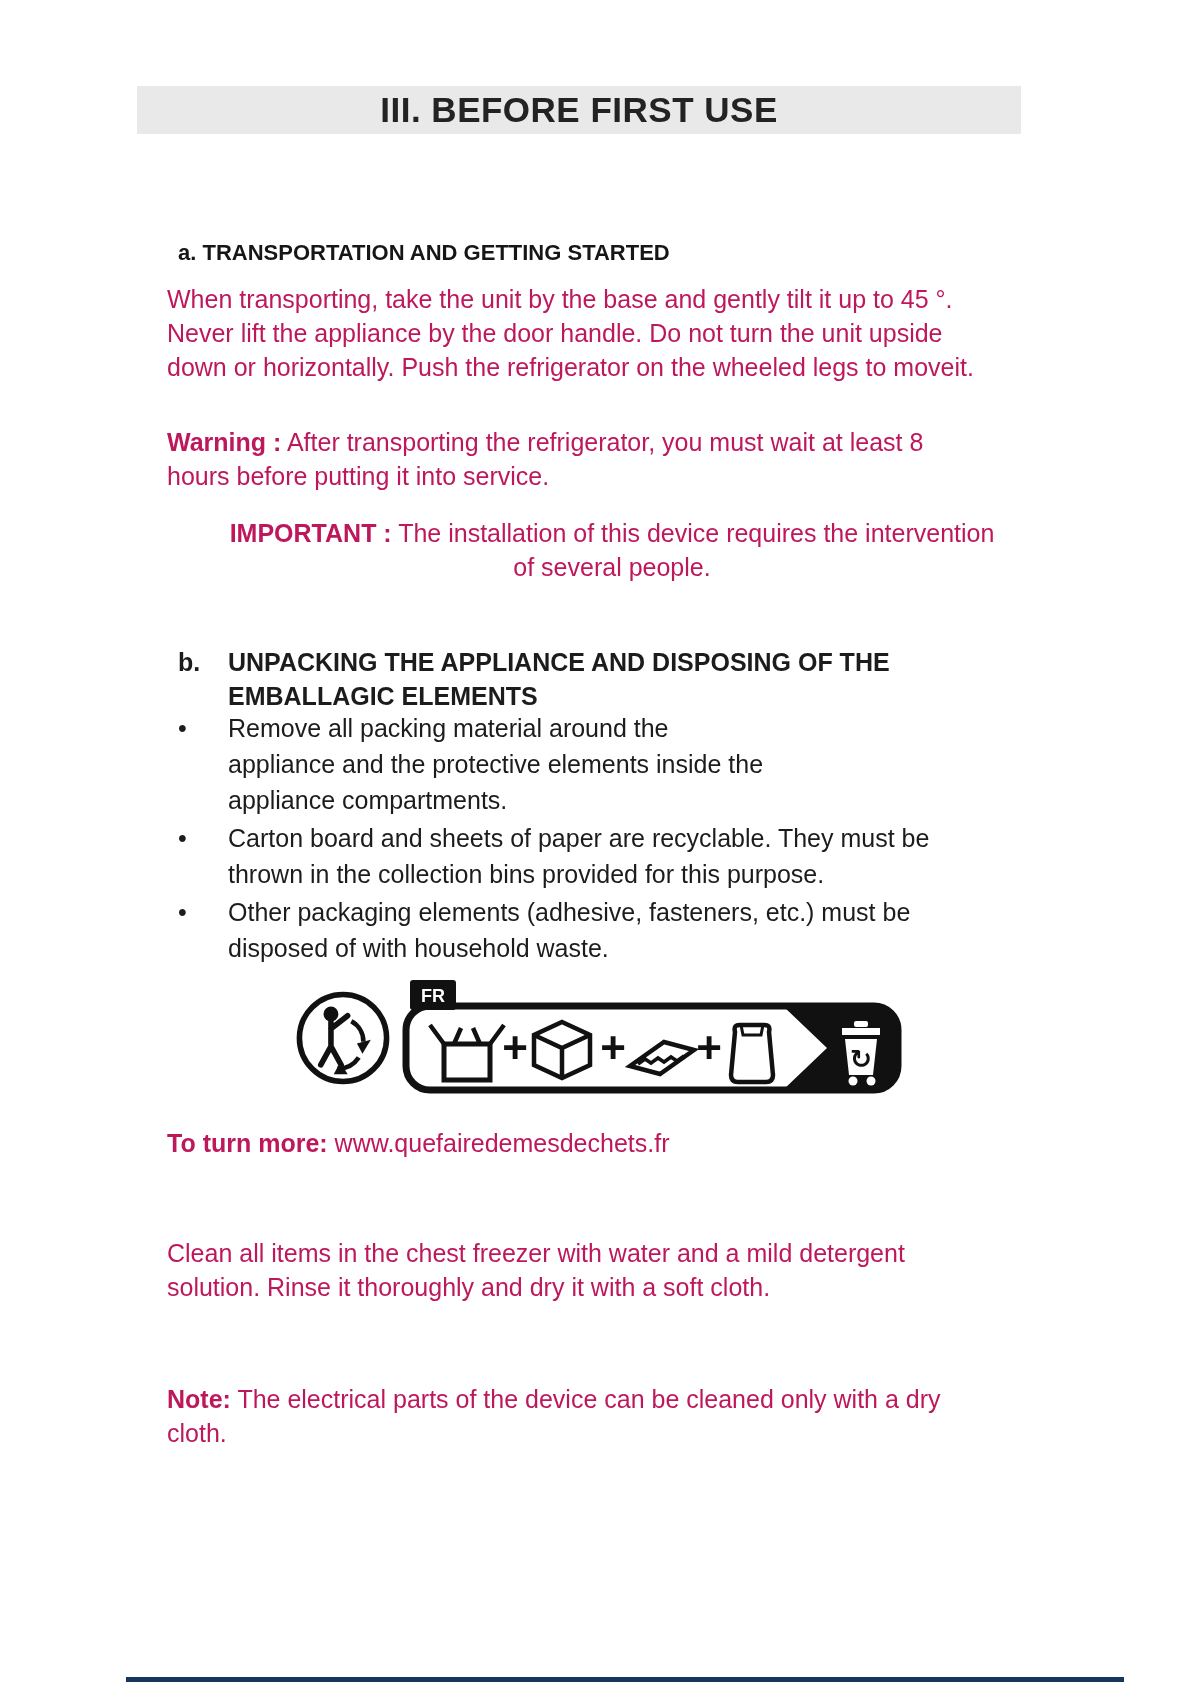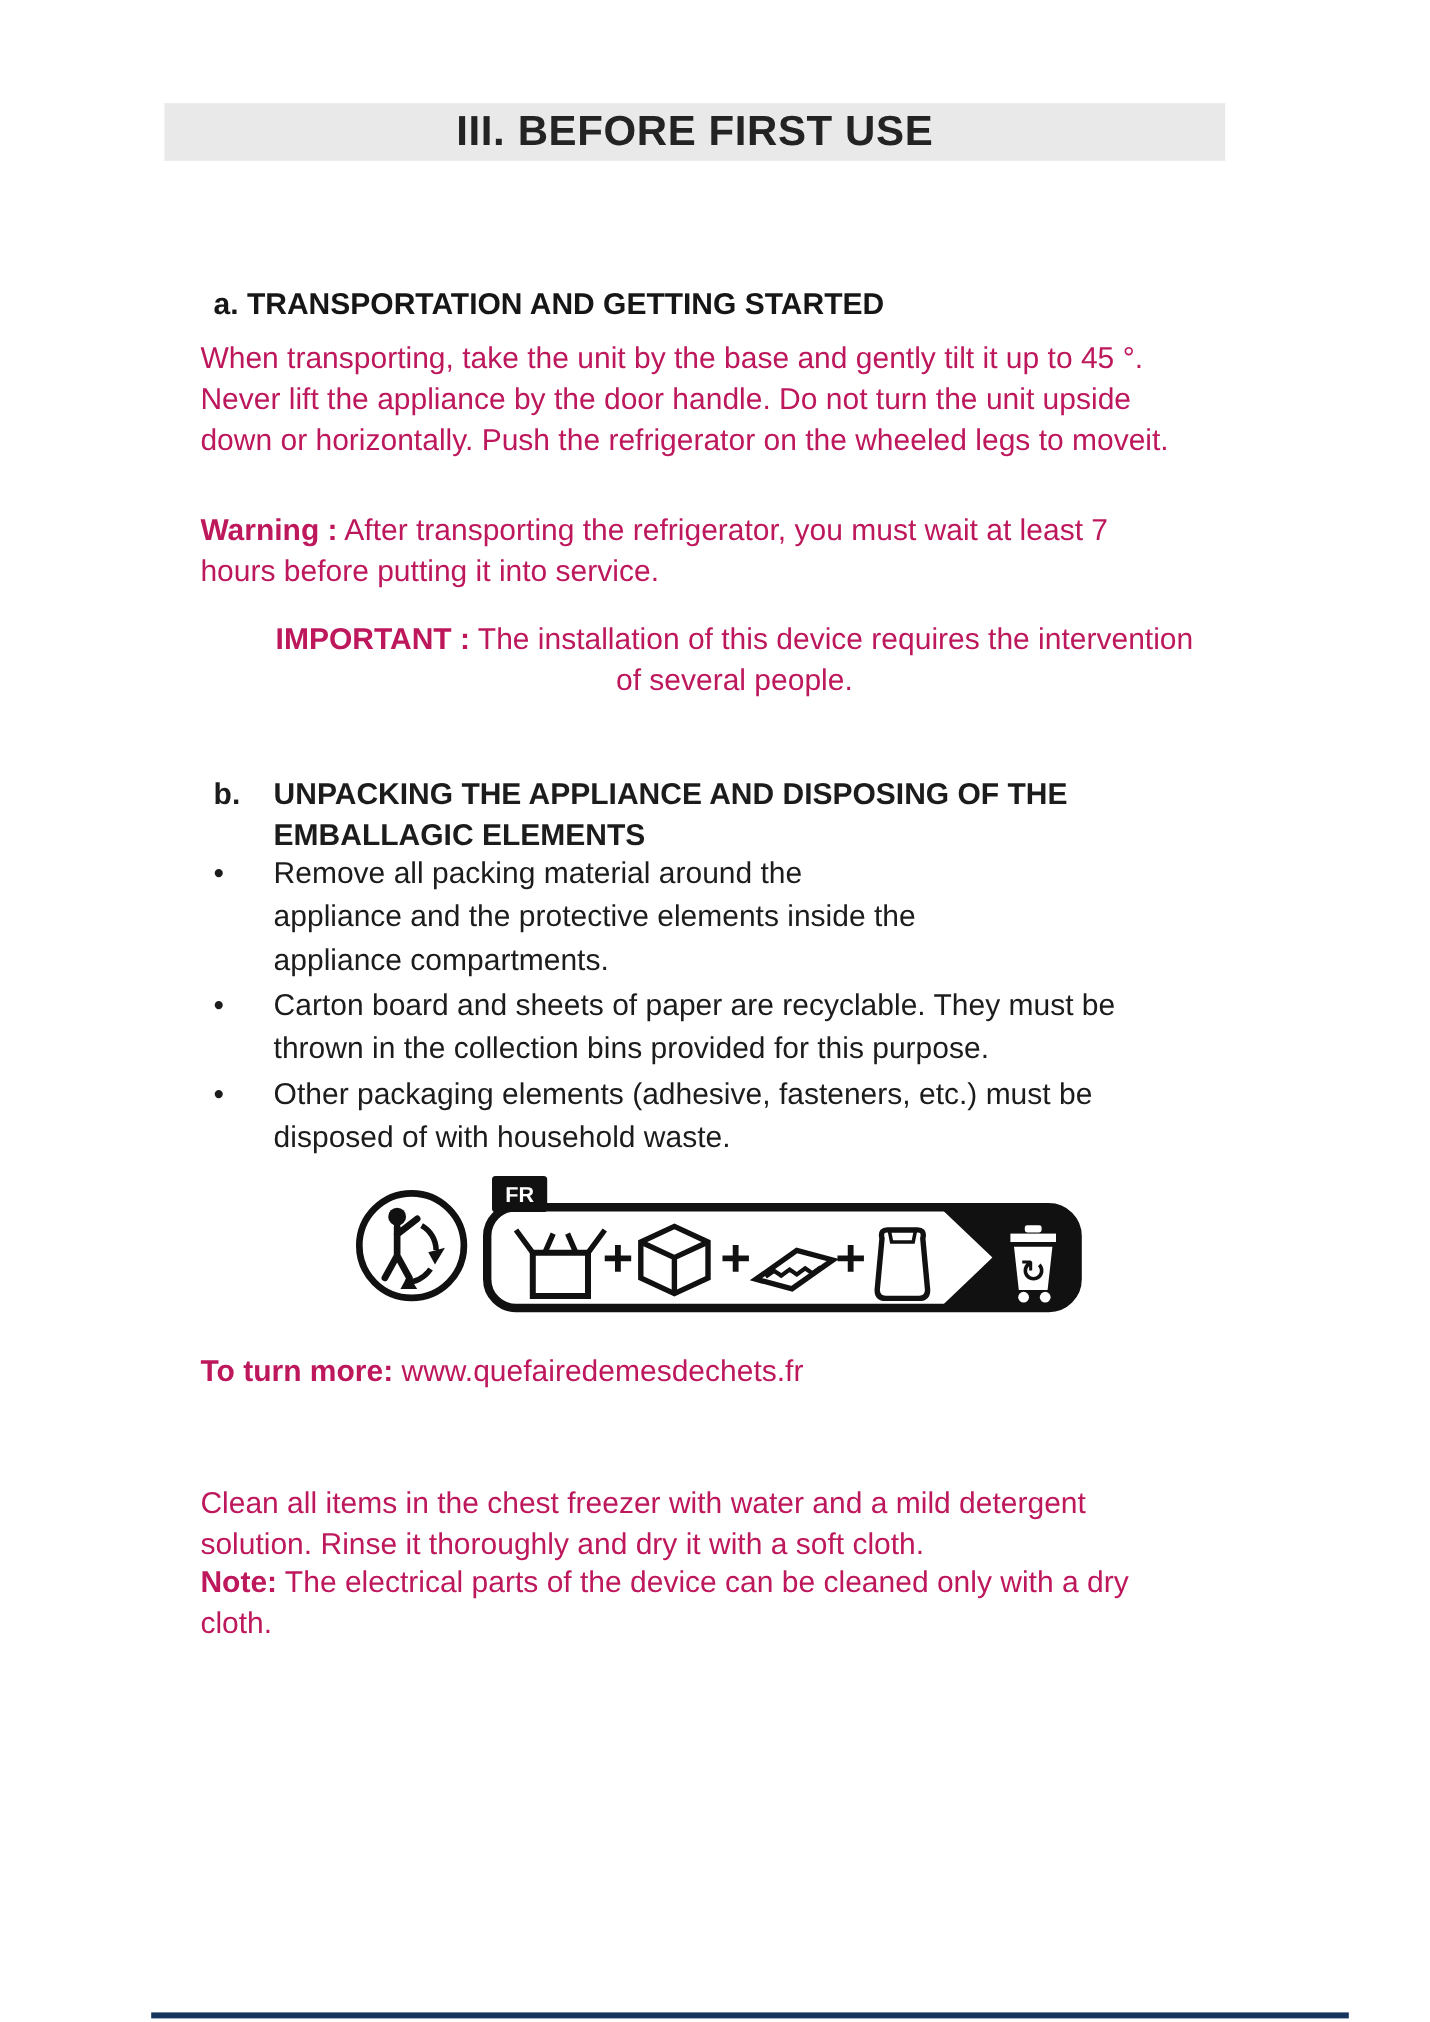--- a/index.html
+++ b/index.html
@@ -21,21 +21,21 @@
     display: flex; align-items: center; justify-content: center;
   }
   .title-text {
     font-size: 35px;
     font-weight: bold;
     letter-spacing: 0.5px;
     color: #232323;
   }
   .heading {
     position: absolute;
-    font-size: 25px;
+    font-size: 22px;
     font-weight: bold;
     color: #161616;
   }
   .para {
     position: absolute;
     font-size: 25px;
     line-height: 34px;
     color: #be185d;
   }
   .preline { white-space: pre-line; }
@@ -96,21 +96,21 @@
   </div>
 
   <div class="heading" style="left:148px; top:240px;">a. TRANSPORTATION AND GETTING STARTED</div>
 
   <div class="para preline" style="left:137px; top:282px; width:880px;">When transporting, take the unit by the base and gently tilt it up to 45 °.
 Never lift the appliance by the door handle. Do not turn the unit upside
 down or horizontally. Push the refrigerator on the wheeled legs to moveit.</div>
 
   <div class="para" style="left:137px; top:425px; width:890px;">
     <span class="lbl">Warning :</span>
-    <span class="preline">After transporting the refrigerator, you must wait at least 7
+    <span class="preline">After transporting the refrigerator, you must wait at least 8
 hours before putting it into service.</span>
   </div>
 
   <div class="para" style="left:137px; top:516px; width:890px;text-align:center;">
     <span class="lbl">IMPORTANT :</span>
     <span class="preline">The installation of this device requires the intervention
 of several people.</span>
   </div>
 
   <div class="sec-b-heading">
@@ -201,21 +201,21 @@
 
   <div class="para know-more">
     <span class="lbl">To turn more:</span>
     <span>www.quefairedemesdechets.fr</span>
   </div>
 
 
   <div class="para preline" style="left:137px; top:1236px; width:890px;">Clean all items in the chest freezer with water and a mild detergent
 solution. Rinse it thoroughly and dry it with a soft cloth.</div>
 
-  <div class="para" style="left:137px; top:1302px; width:890px;">
+  <div class="para" style="left:137px; top:1382px; width:890px;">
     <span class="lbl">Note:</span>
     <span class="preline">The electrical parts of the device can be cleaned only with a dry
 cloth.</span>
   </div>
 
   <div class="footer-rule"></div>
 
 </div>
 
 </body></html>

